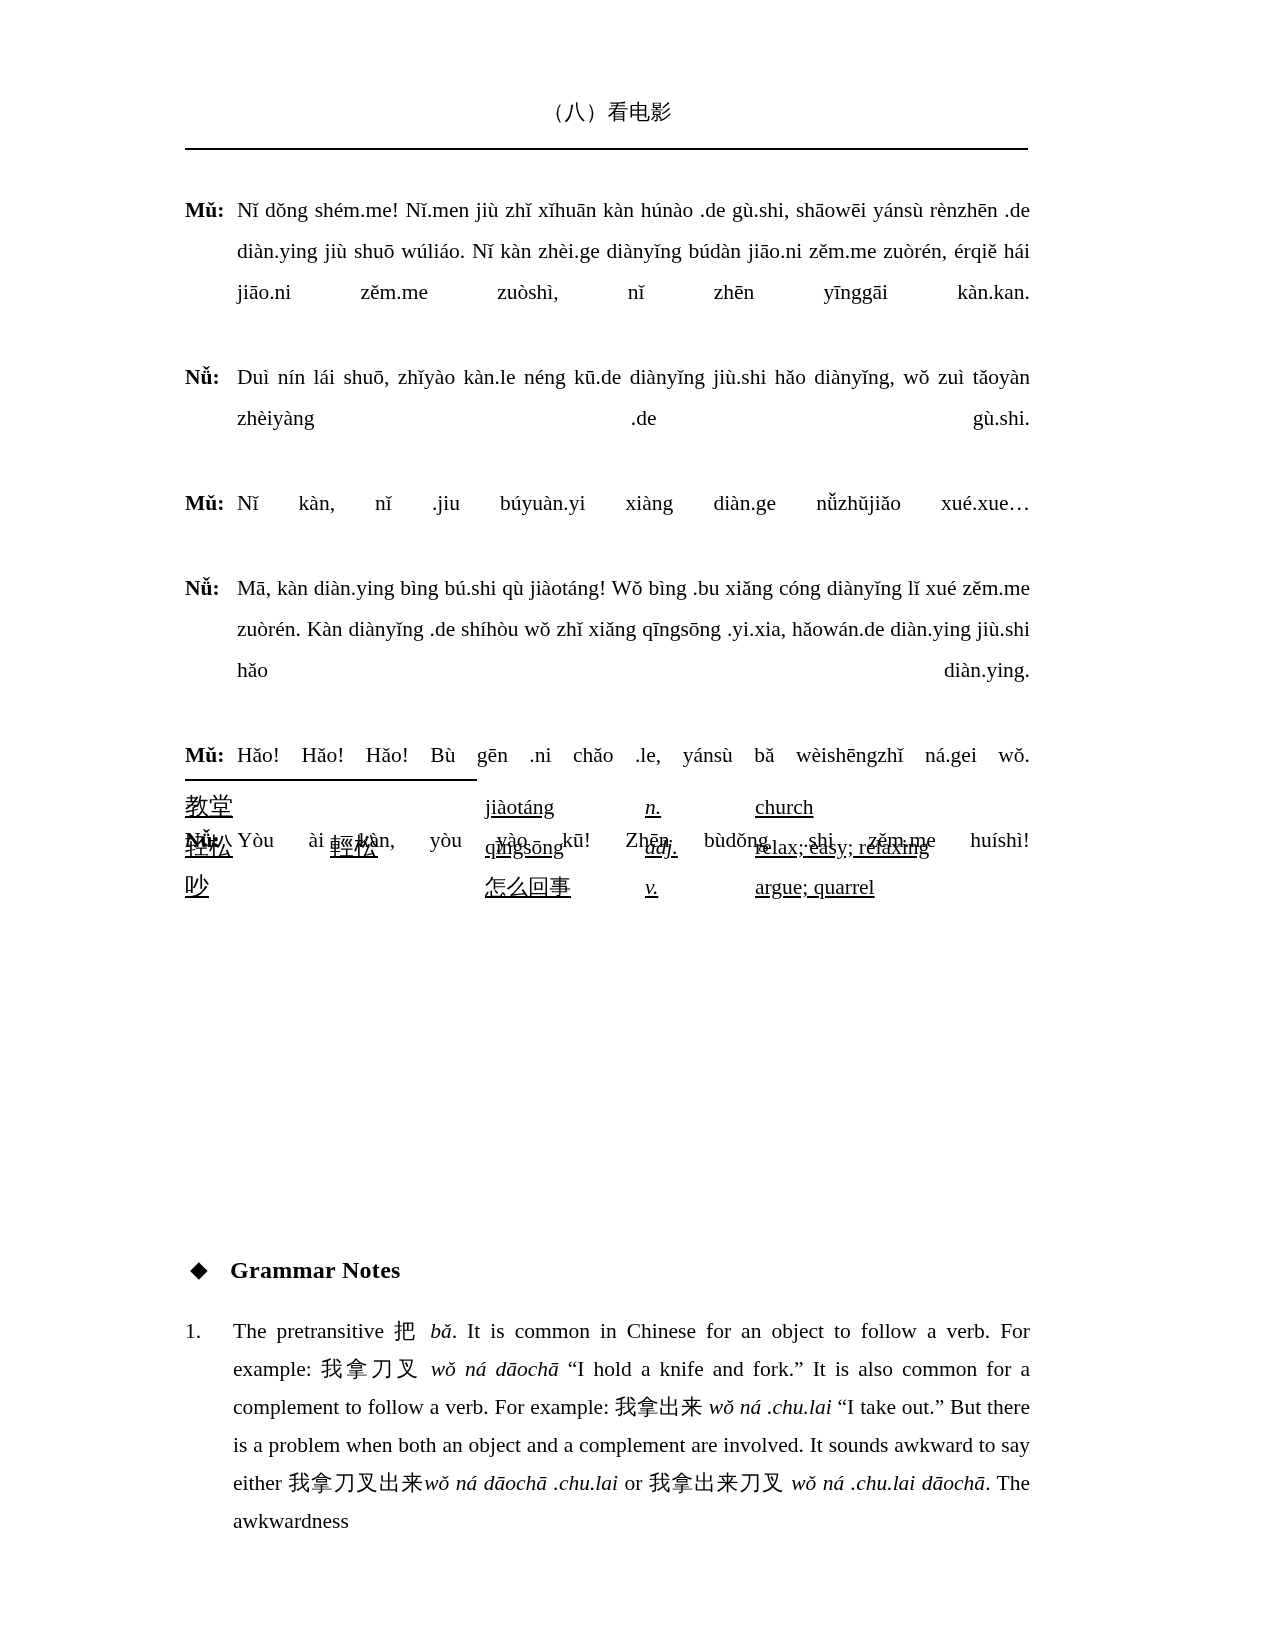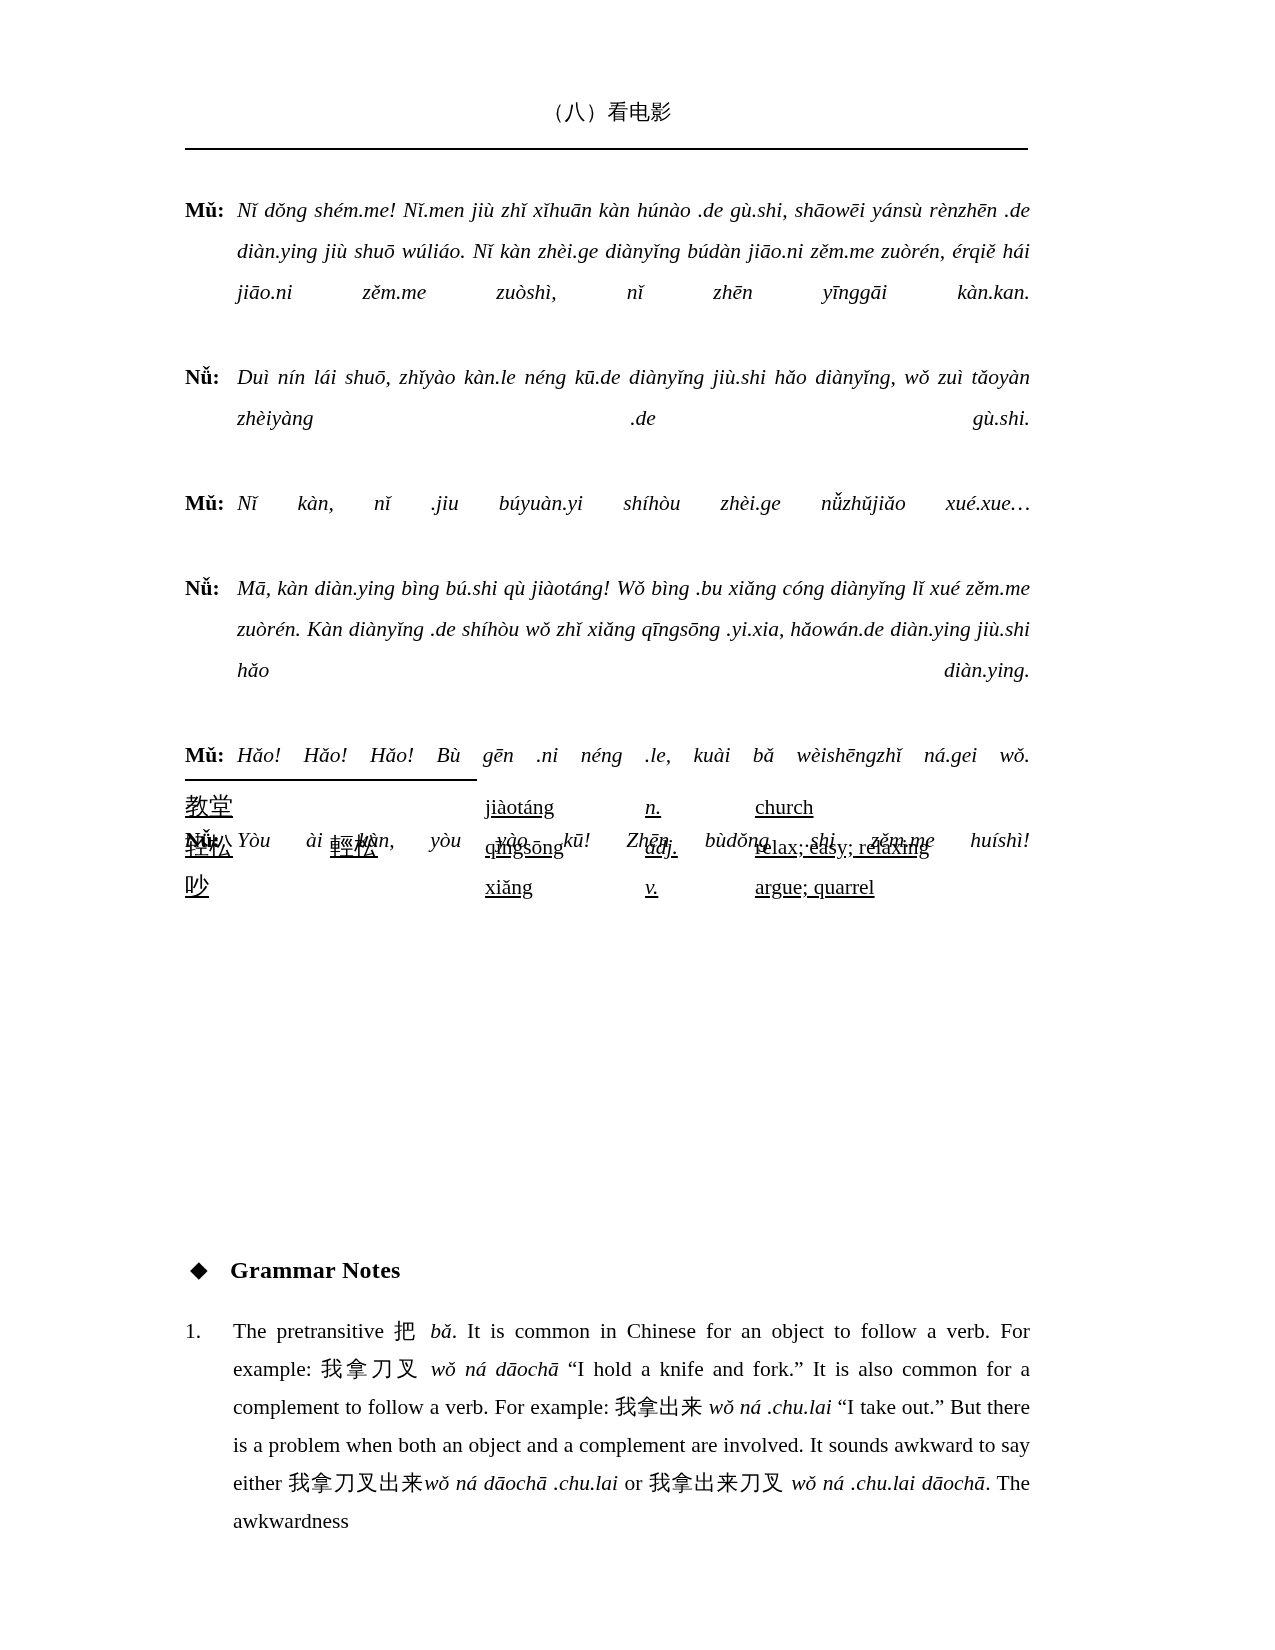--- a/index.html
+++ b/index.html
@@ -67,21 +67,20 @@
     top: 0;
     width: 46px;
     font-size: 21.5px;
     line-height: 41px;
     white-space: nowrap;
     font-weight: bold;
   }
   .turn > .speech {
     display: block;
     text-align: justify;
-    font-style: italic;
   }
   
   .turn > .speech::after {
     content: "";
     display: inline-block;
     width: 100%;
   }
 
   
   .vocab-rule {
@@ -186,29 +185,29 @@
       <div class="turn">
         <span class="speaker">Mǔ:</span>
         <span class="speech">Nǐ dǒng shém.me! Nǐ.men jiù zhǐ xǐhuān kàn húnào .de gù.shi, shāowēi yánsù rènzhēn .de diàn.ying jiù shuō wúliáo. Nǐ kàn zhèi.ge diànyǐng búdàn jiāo.ni zěm.me zuòrén, érqiě hái jiāo.ni zěm.me zuòshì, nǐ zhēn yīnggāi kàn.kan.</span>
       </div>
       <div class="turn">
         <span class="speaker">Nǚ:</span>
         <span class="speech">Duì nín lái shuō, zhǐyào kàn.le néng kū.de diànyǐng jiù.shi hǎo diànyǐng, wǒ zuì tǎoyàn zhèiyàng .de gù.shi.</span>
       </div>
       <div class="turn">
         <span class="speaker">Mǔ:</span>
-        <span class="speech">Nǐ kàn, nǐ .jiu búyuàn.yi shíhòu zhèi.ge nǚzhǔjiǎo xué.xue…</span>
+        <span class="speech">Nǐ kàn, nǐ .jiu búyuàn.yi xiàng diàn.ge nǚzhǔjiǎo xué.xue…</span>
       </div>
       <div class="turn">
         <span class="speaker">Nǚ:</span>
         <span class="speech">Mā, kàn diàn.ying bìng bú.shi qù jiàotáng! Wǒ bìng .bu xiǎng cóng diànyǐng lǐ xué zěm.me zuòrén. Kàn diànyǐng .de shíhòu wǒ zhǐ xiǎng qīngsōng .yi.xia, hǎowán.de diàn.ying jiù.shi hǎo diàn.ying.</span>
       </div>
       <div class="turn">
         <span class="speaker">Mǔ:</span>
-        <span class="speech">Hǎo! Hǎo! Hǎo! Bù gēn .ni néng .le, kuài bǎ wèishēngzhǐ ná.gei wǒ.</span>
+        <span class="speech">Hǎo! Hǎo! Hǎo! Bù gēn .ni chǎo .le, yánsù bǎ wèishēngzhǐ ná.gei wǒ.</span>
       </div>
       <div class="turn">
         <span class="speaker">Nǚ:</span>
         <span class="speech">Yòu ài kàn, yòu yào kū! Zhēn bùdǒng .shi zěm.me huíshì!</span>
       </div>
     </div>
 
   <div class="vocab-rule"></div>
 
   <table class="vocab">
@@ -223,21 +222,21 @@
         <tr>
           <td class="c-simp">轻松</td>
           <td class="c-trad">輕松</td>
           <td class="c-pinyin">qīngsōng</td>
           <td class="c-pos">adj.</td>
           <td class="c-def">relax; easy; relaxing</td>
         </tr>
         <tr>
           <td class="c-simp">吵</td>
           <td class="c-trad"></td>
-          <td class="c-pinyin">xiǎng</td>
+          <td class="c-pinyin">怎么回事</td>
           <td class="c-pos">v.</td>
           <td class="c-def">argue; quarrel</td>
         </tr>
       </tbody>
   </table>
 
   <div class="section-heading">
     <span class="diamond">◆</span><span>Grammar Notes</span>
   </div>
 

